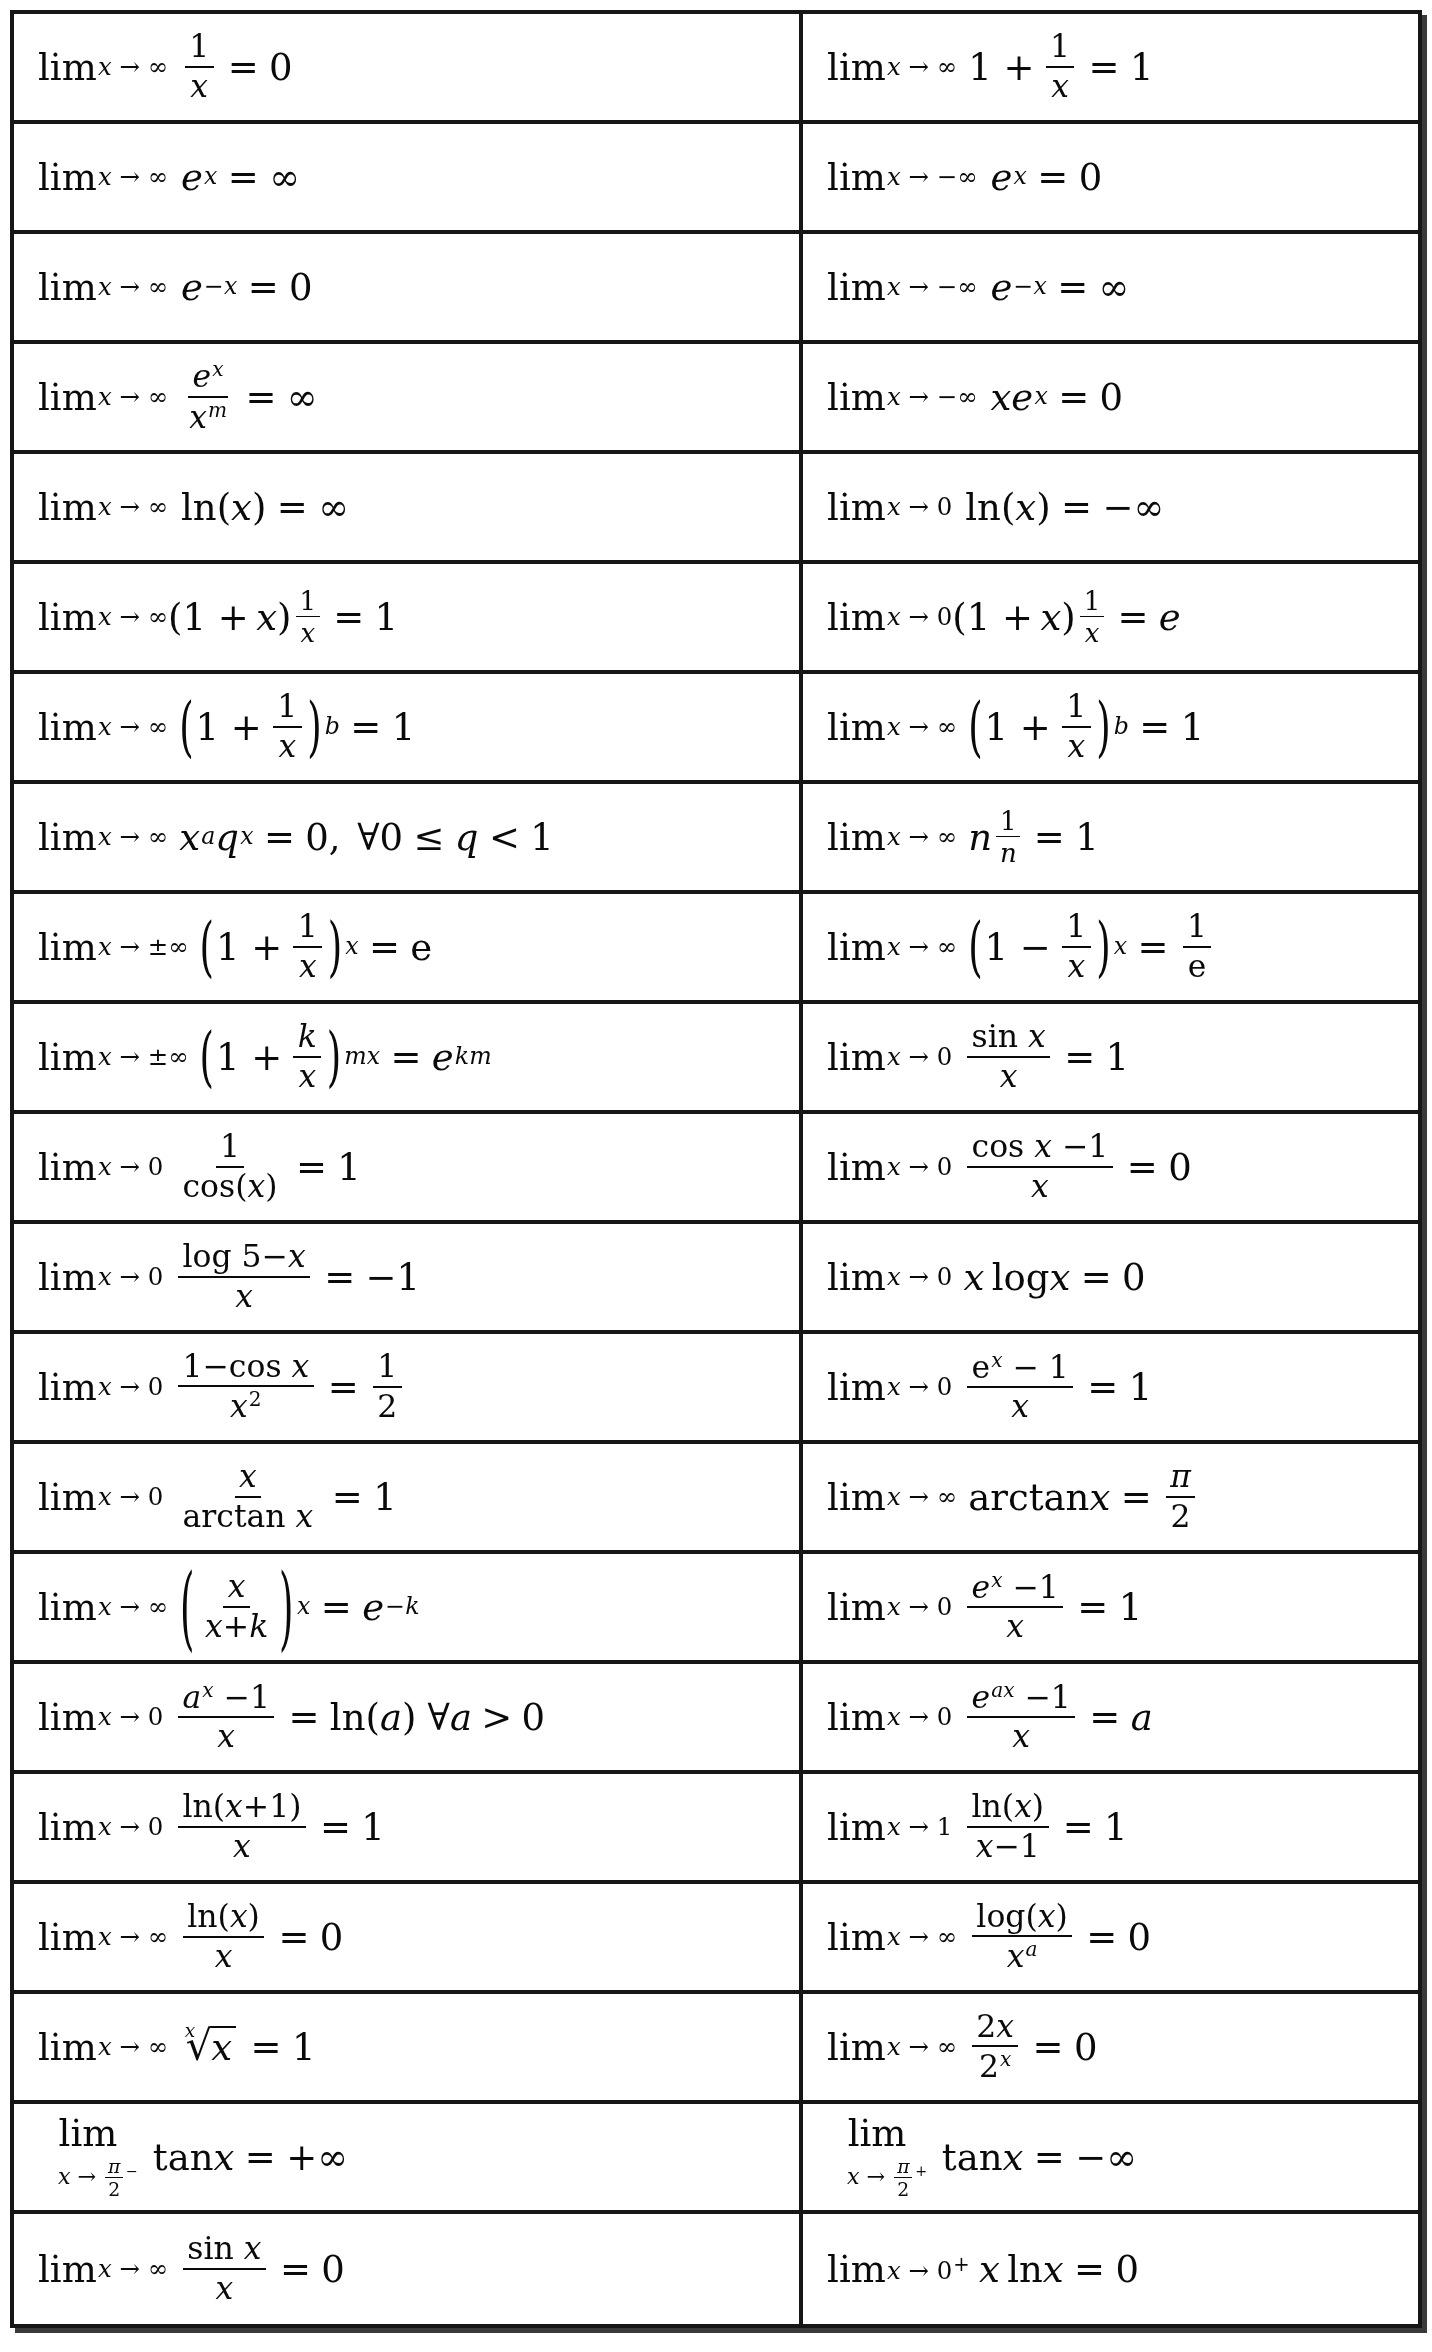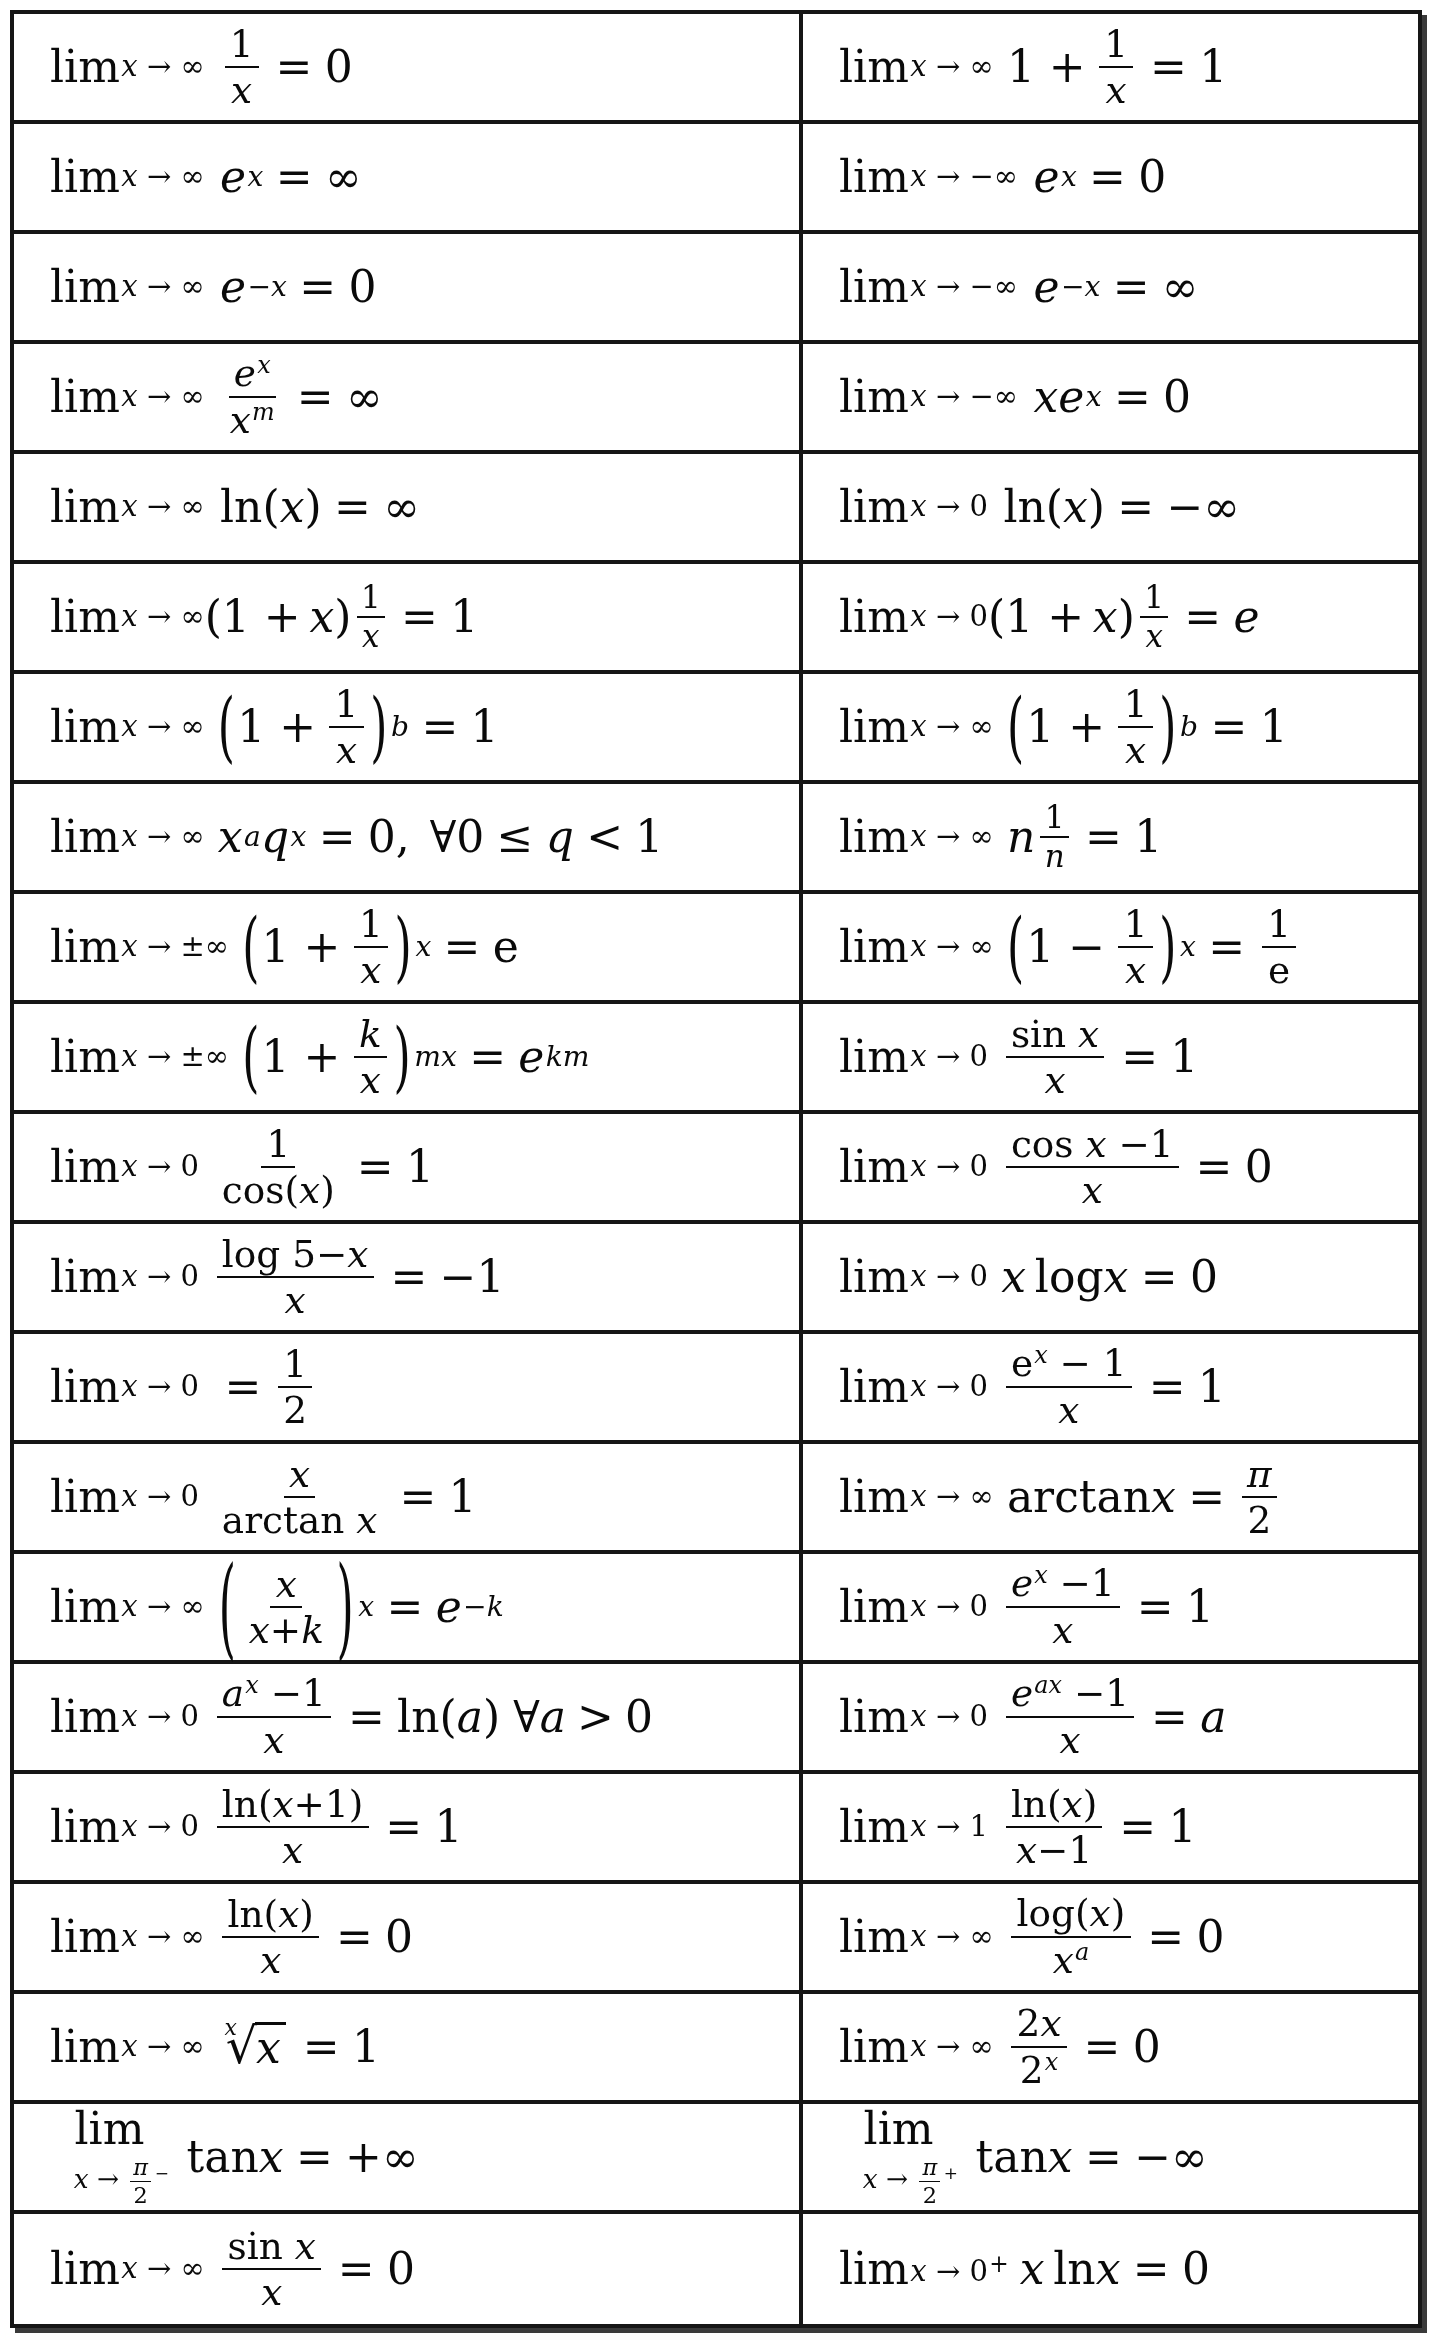--- a/index.html
+++ b/index.html
@@ -6,22 +6,22 @@
   body{width:1432px;height:2352px;position:relative;font-family:"DejaVu Serif","Liberation Serif",serif;color:#0a0a0a;}
   .table{
     position:absolute;left:10px;top:10px;width:1404px;height:2310px;
     border:4px solid #161616;background:#ffffff;
     display:grid;grid-template-columns:56.2% 43.8%;grid-auto-rows:1fr;
     box-shadow:5px 5px 0 #3a3a3a;
   }
   .cell{
     border-bottom:4px solid #161616;
     display:flex;align-items:center;
-    padding-left:36px;padding-right:8px;
-    font-size:44px;line-height:1;white-space:nowrap;overflow:visible;
+    padding-left:24px;padding-right:8px;
+    font-size:37px;line-height:1;white-space:nowrap;overflow:visible;
   }
   .cell.c0{border-right:4px solid #161616;}
   .cell.lastrow{border-bottom:none;}
   
   .rm{font-style:normal;}
   .it{font-style:italic;}
   .sp{display:inline-block;}
   .eq{margin:0 0.28em;font-style:normal;}
   .msub{font-size:0.66em;vertical-align:-0.32em;margin-left:0.05em;}
   .msup{font-size:0.64em;vertical-align:0.55em;margin-left:0.05em;}
@@ -343,20 +343,24 @@
       <span class="sp" style="width: 0.2em;"></span>
       <span class="rm">log </span>
       <span class="it">x</span>
       <span class="eq">=</span>
       <span class="rm">0</span>
     </div>
     <div class="cell c0">
       <span class="rm">lim</span>
       <span class="msub"><span class="it">x</span><span class="rm"> → 0</span></span>
       <span class="sp" style="width: 0.3em;"></span>
+      <span class="frac">
+        <span class="num"><span class="rm">1−cos </span><span class="it">x</span></span>
+        <span class="den"><span class="it">x</span><span class="msup"><span class="rm">2</span></span></span>
+      </span>
       <span class="eq">=</span>
       <span class="frac">
         <span class="num"><span class="rm">1</span></span>
         <span class="den"><span class="rm">2</span></span>
       </span>
     </div>
     <div class="cell c1">
       <span class="rm">lim</span>
       <span class="msub"><span class="it">x</span><span class="rm"> → 0</span></span>
       <span class="sp" style="width: 0.3em;"></span>

